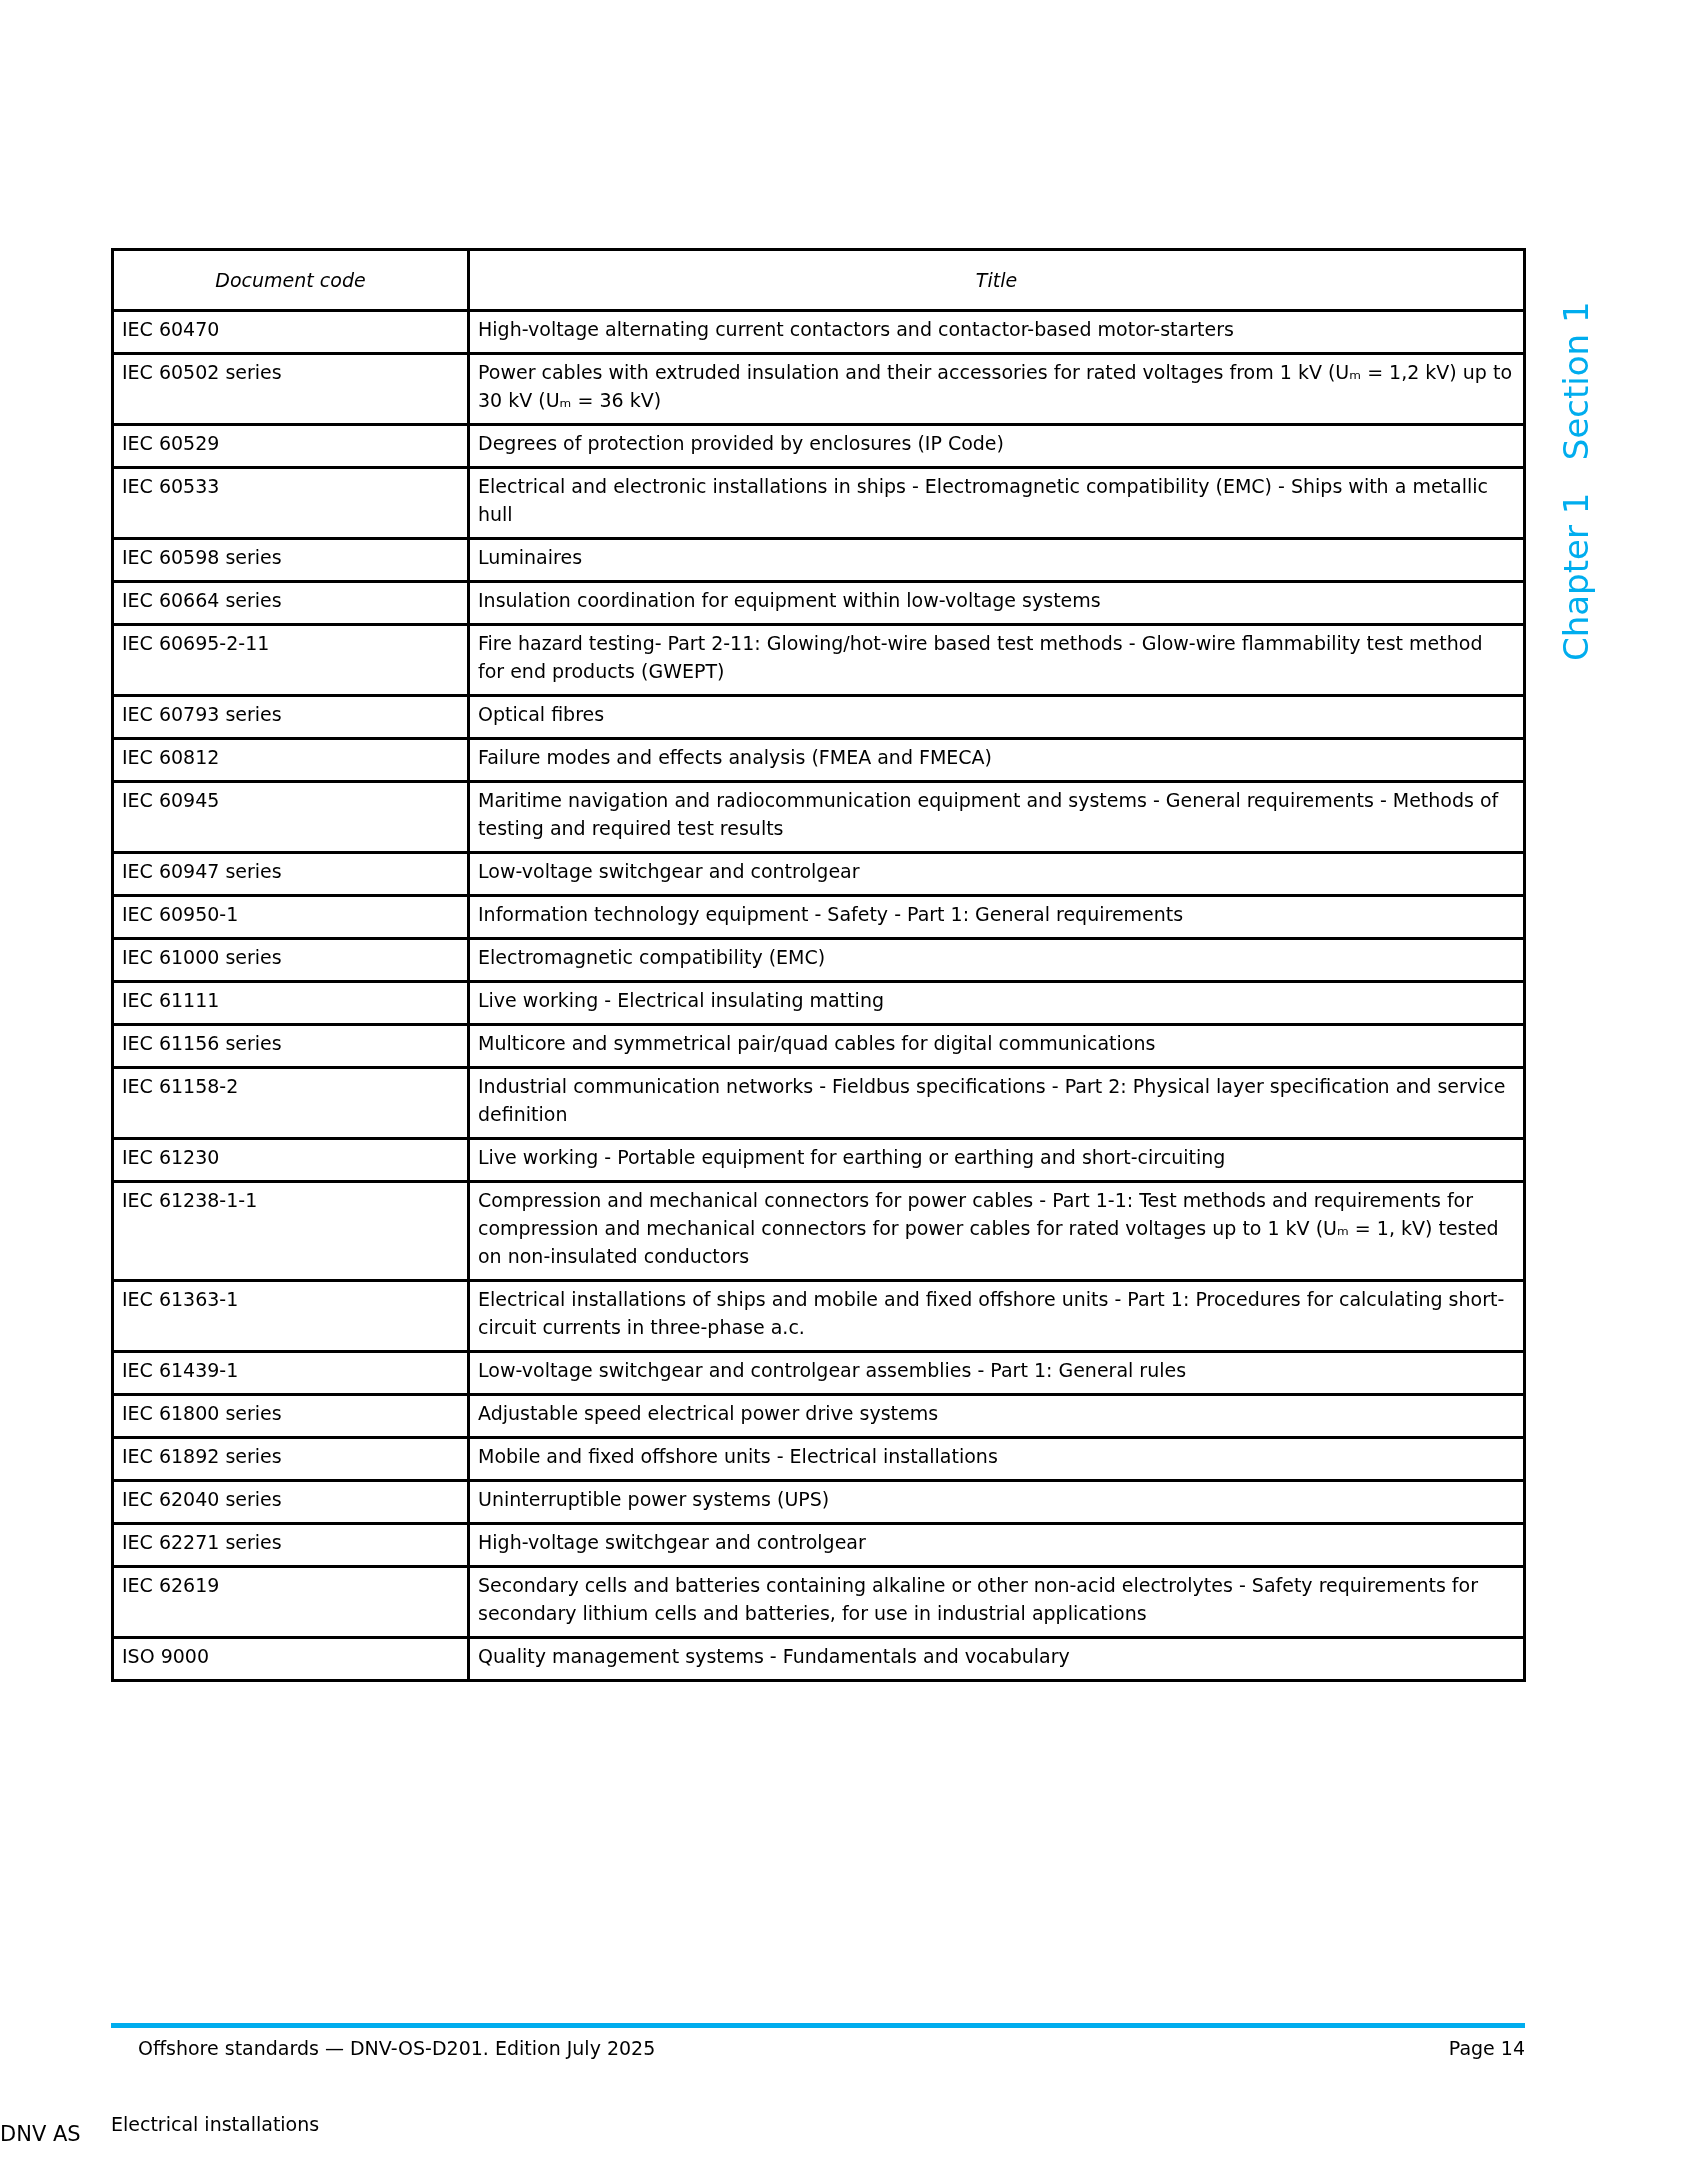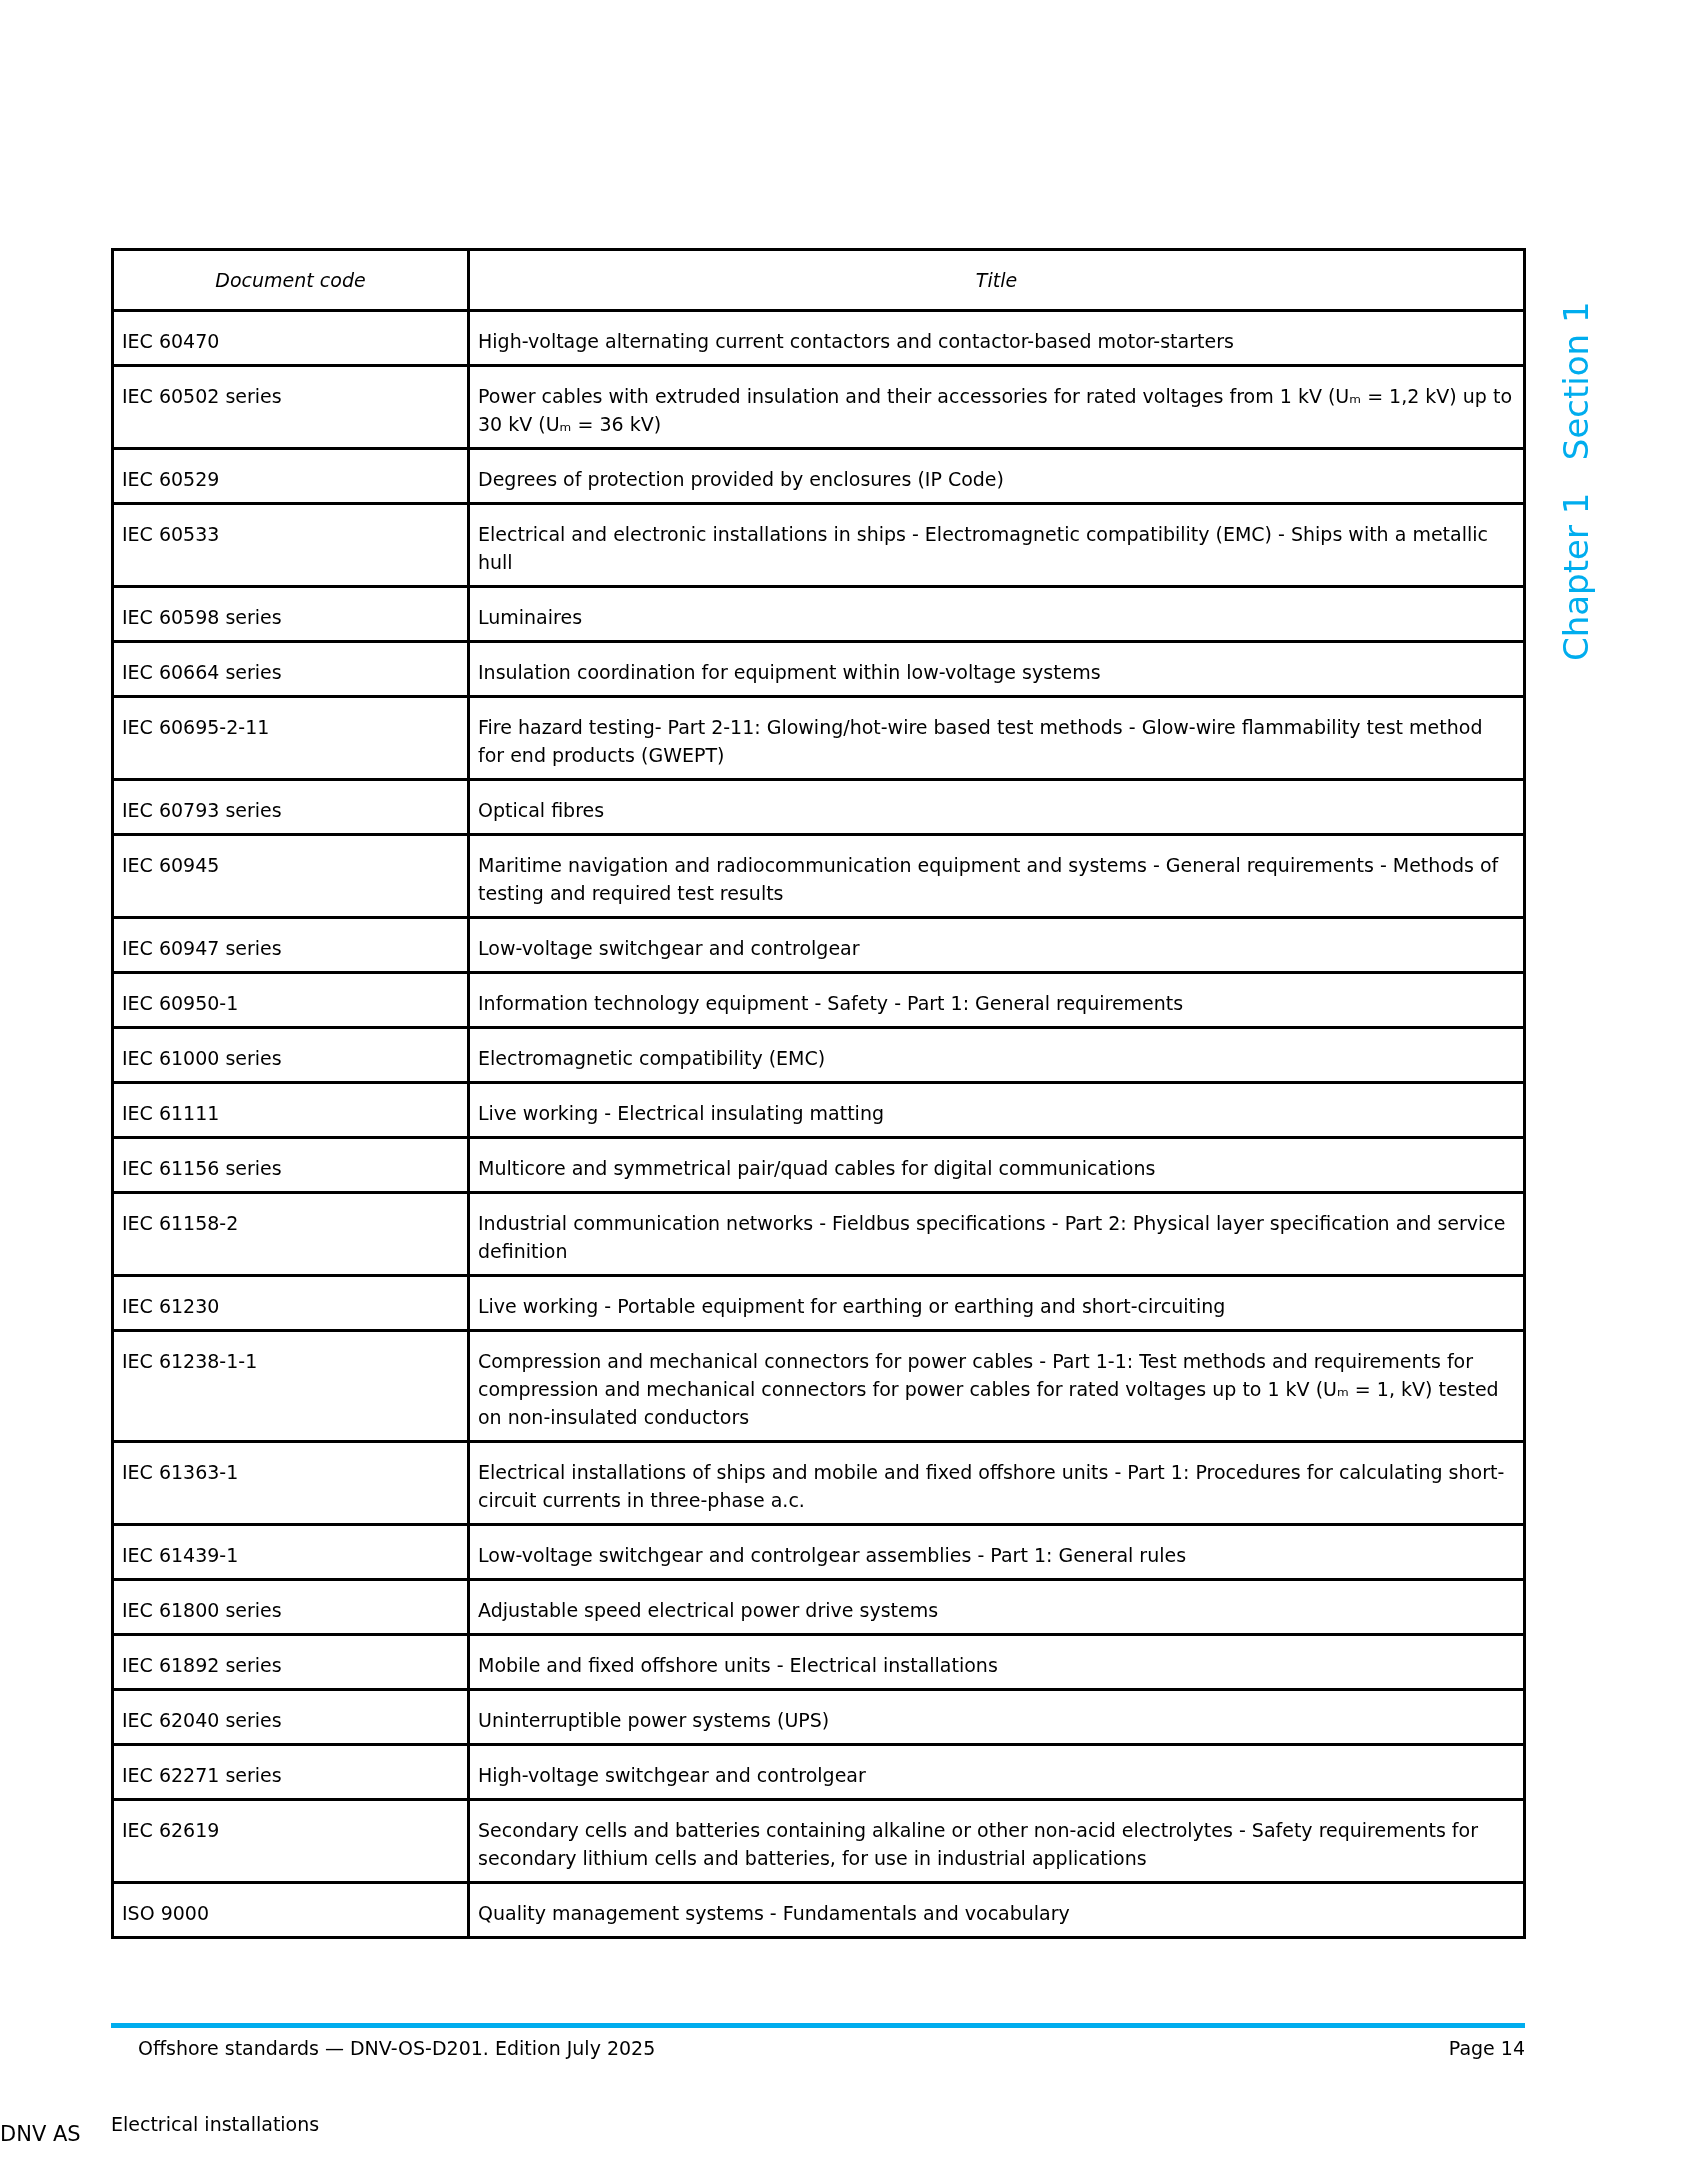--- a/index.html
+++ b/index.html
@@ -28,21 +28,21 @@
     vertical-align: top;
     line-height: 28px;
   }
   .doc-table thead th {
     font-style: italic;
     font-weight: normal;
     text-align: center;
     padding: 15px 12px;
   }
   .doc-table td {
-    padding: 15px 10px 9px 8px;
+    padding: 3px 10px 9px 8px;
     text-align: left;
   }
   .doc-table td.code { white-space: nowrap; }
   .chapter-label {
     position: absolute;
     left: 1556px;
     top: 661px;
     transform: rotate(-90deg);
     transform-origin: 0 0;
     font-size: 34px;
@@ -130,20 +130,24 @@
     </tr>
         <tr>
       <td class="code">IEC 60695-2-11</td>
       <td class="title">Fire hazard testing- Part 2-11: Glowing/hot-wire based test methods - Glow-wire flammability test method for end products (GWEPT)</td>
     </tr>
         <tr>
       <td class="code">IEC 60793 series</td>
       <td class="title">Optical fibres</td>
     </tr>
         <tr>
+      <td class="code">IEC 60812</td>
+      <td class="title">Failure modes and effects analysis (FMEA and FMECA)</td>
+    </tr>
+        <tr>
       <td class="code">IEC 60945</td>
       <td class="title">Maritime navigation and radiocommunication equipment and systems - General requirements - Methods of testing and required test results</td>
     </tr>
         <tr>
       <td class="code">IEC 60947 series</td>
       <td class="title">Low-voltage switchgear and controlgear</td>
     </tr>
         <tr>
       <td class="code">IEC 60950-1</td>
       <td class="title">Information technology equipment - Safety - Part 1: General requirements</td>

